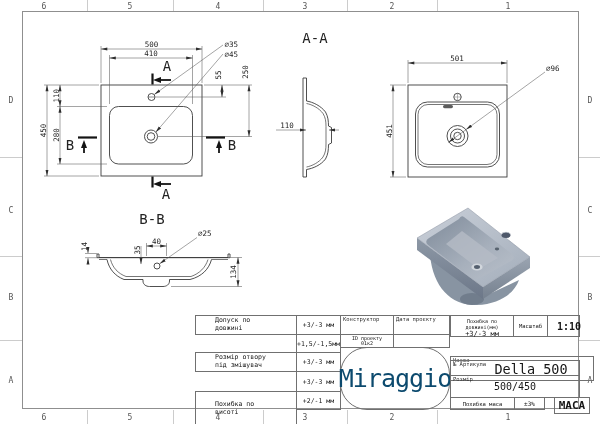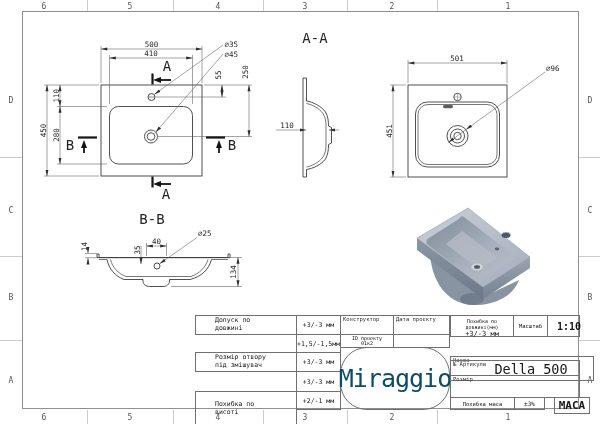--- a/index.html
+++ b/index.html
@@ -297,18 +297,19 @@
 
     <div class="cell" style="left:255px;top:21px;width:144px;height:25px;margin-top:20px;">
       <span class="lbl">Назва</span>
       <div class="ctr" style="height:100%;font-size:13.5px;padding-left:18px;">Della 500</div>
     </div>
     <div class="cell" style="left:255px;top:45px;width:130px;height:16px;">
       <span class="lbl">№ Артикула</span>
     </div>
     <div class="cell" style="left:255px;top:60px;width:130px;height:23px;">
       <span class="lbl">Розмір</span>
+      <div class="ctr" style="height:100%;font-size:10px;">500/450</div>
     </div>
     <div class="cell ctr" style="left:255px;top:82px;width:65px;height:13px;font-size:5.5px;">Похибка маса</div>
     <div class="cell ctr" style="left:319px;top:82px;width:31px;height:13px;font-size:6px;">±3%</div>
     <div class="cell ctr" style="left:359px;top:82px;width:36px;height:17px;font-size:11px;font-weight:bold;">МАСА</div>
   </div>
 </div>
 
 </body></html>

